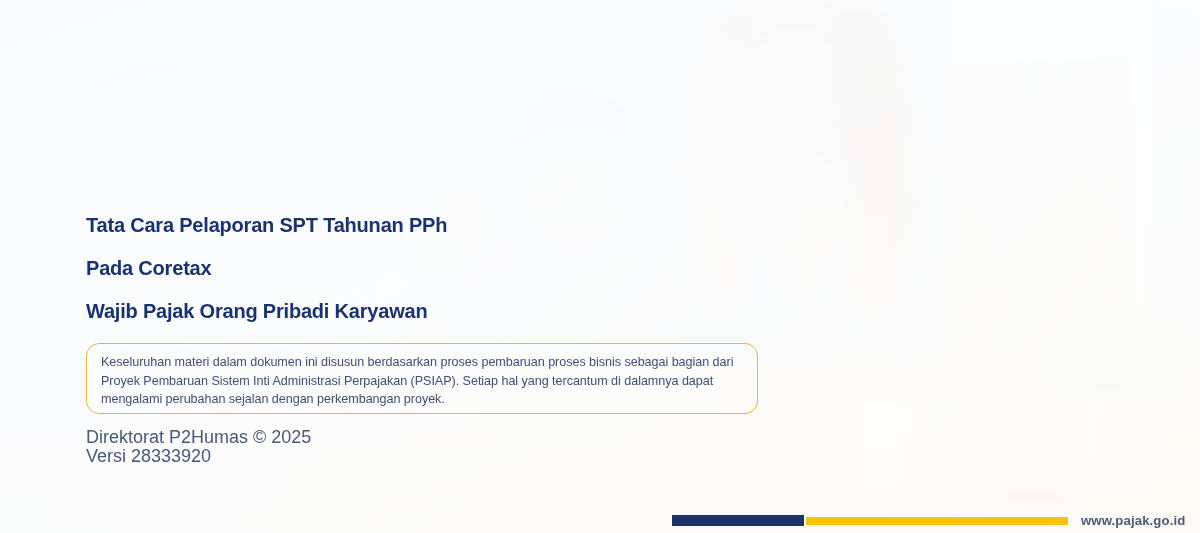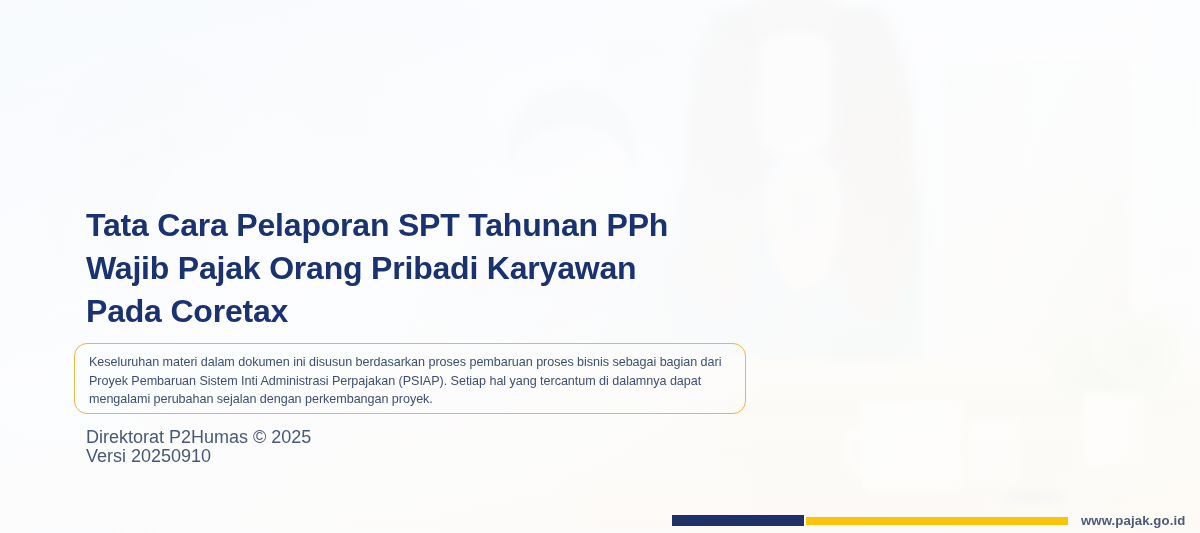--- a/index.html
+++ b/index.html
@@ -275,30 +275,30 @@
   }
   .content > * { pointer-events:auto; }
 
   .title-block {
     position:absolute;
     left:86px; top:204px;
     width:700px;
   }
   .title-line {
     color:#1a3270;
-    font-size:32px;
+    font-size:20px;
     font-weight:700;
     line-height:43px;
     letter-spacing:-0.2px;
     white-space:nowrap;
   }
 
   .disclaimer {
     position:absolute;
-    left:74px; top:343px;
+    left:86px; top:343px;
     width:672px; height:71px;
     border:1.6px solid #e8b93a;
     border-radius:13px;
     background:rgba(255,255,255,0.10);
     padding:9px 16px 0 14px;
   }
   .disclaimer p {
     color:#3f4f73;
     font-size:12.6px;
     line-height:18.6px;
@@ -388,31 +388,31 @@
   </div>
 
   <div class="wash"></div>
   <div class="wash2"></div>
   <div class="tint"></div>
 
   <div class="content">
 
     <div class="title-block">
       <div class="title-line">Tata Cara Pelaporan SPT Tahunan PPh</div>
+      <div class="title-line">Pada Coretax</div>
       <div class="title-line">Wajib Pajak Orang Pribadi Karyawan</div>
-      <div class="title-line">Pada Coretax</div>
     </div>
 
     <div class="disclaimer">
       <p>Keseluruhan materi dalam dokumen ini disusun berdasarkan proses pembaruan proses bisnis sebagai bagian dari Proyek Pembaruan Sistem Inti Administrasi Perpajakan (PSIAP). Setiap hal yang tercantum di dalamnya dapat mengalami perubahan sejalan dengan perkembangan proyek.</p>
     </div>
 
     <div class="credits">
       <div>Direktorat P2Humas © 2025</div>
-      <div>Versi 20250910</div>
+      <div>Versi 28333920</div>
     </div>
 
     <div class="bar-navy"></div>
     <div class="bar-yellow"></div>
     <div class="site-url">www.pajak.go.id</div>
 
   </div>
 </div>
 
 </body></html>

